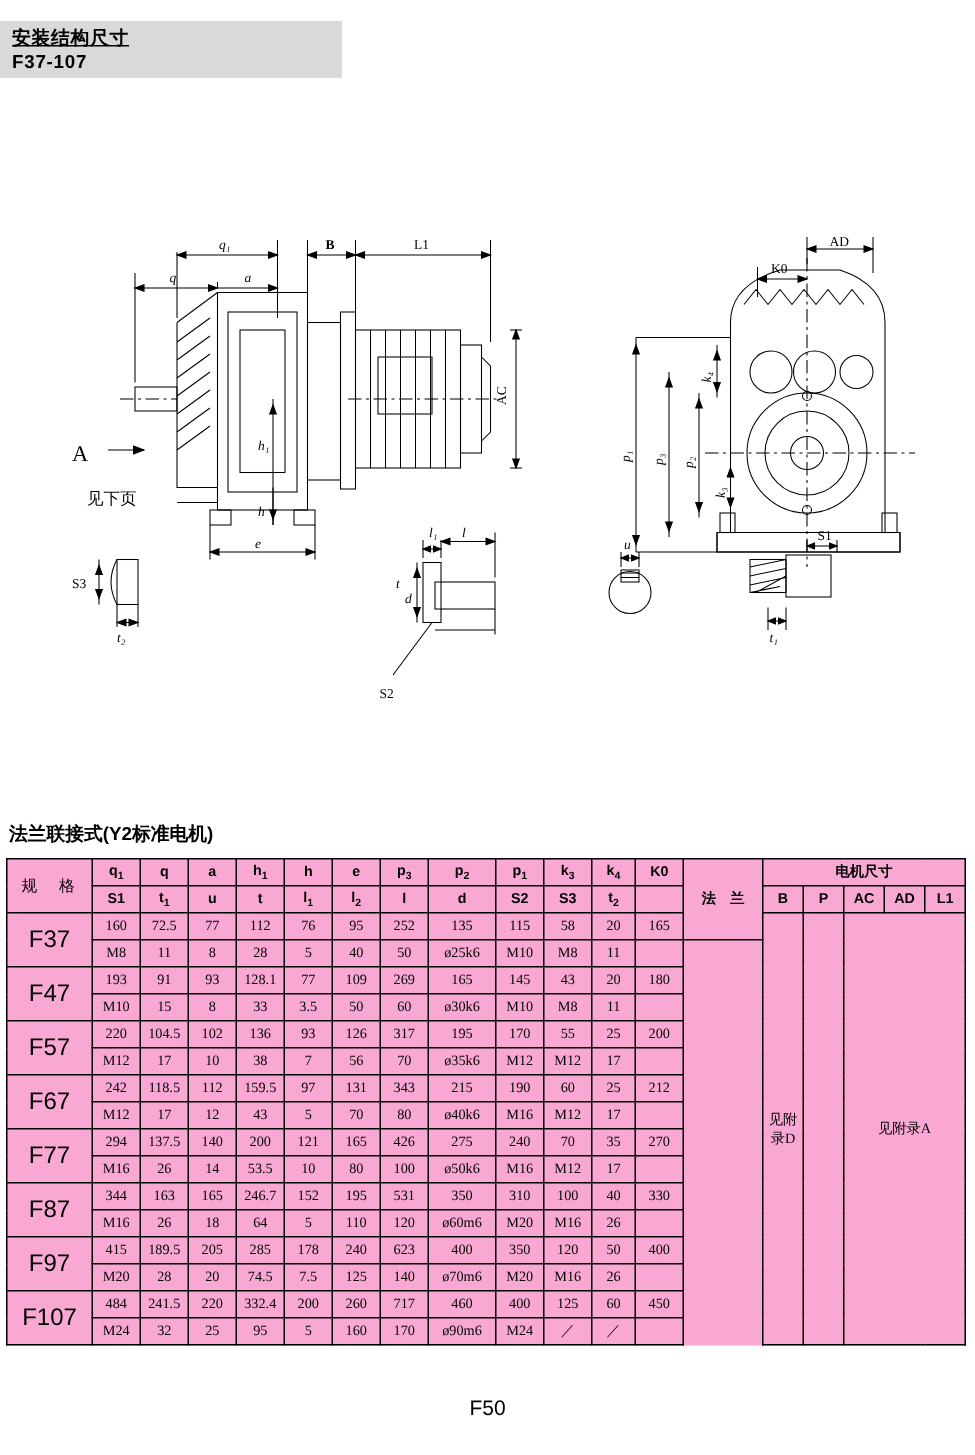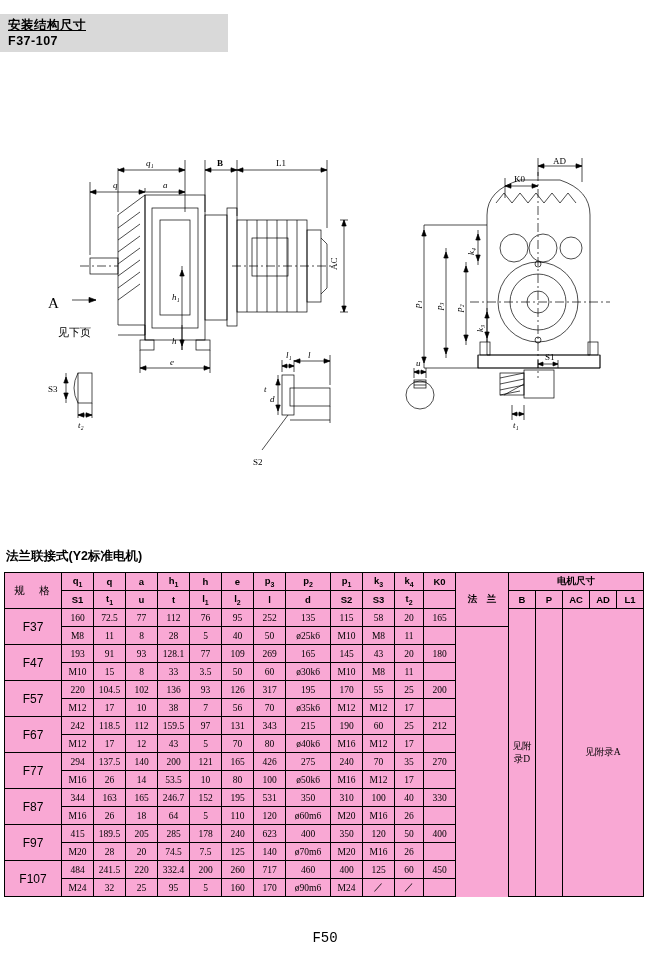--- a/index.html
+++ b/index.html
@@ -93,21 +93,21 @@
     font-weight: normal;
   }
   table.dims th {
     font-weight: bold;
     font-family: "Liberation Sans", sans-serif;
     font-size: 9.5px;
   }
   .spec-cell {
     font-family: "Liberation Sans", sans-serif;
     font-weight: bold;
-    font-size: 12px;
+    font-size: 16px;
     width: 56px;
     margin-top: 40px;
   }
   .hdr-spec {
     font-family: "Liberation Sans", sans-serif;
     font-weight: bold;
     font-size: 10.5px;
     letter-spacing: 2px;
   }
   .colw { width: 31px; }
@@ -116,21 +116,21 @@
   .flange-col { width: 52px; }
   .motor-col { width: 26px; }
   .sub { font-size: 7px; vertical-align: sub; }
 
   .footer {
     position: absolute;
     left: 0;
     top: 930px;
     width: 650px;
     text-align: center;
-    font-family: Liberation Mono, monospace;
+    font-family: Liberation Sans, sans-serif;
     font-size: 14px;
   }
 </style>
 </head>
 <body>
 
 <div class="header-bar"></div>
 <div class="header-title">安装结构尺寸</div>
 <div class="header-sub">F37-107</div>
 

